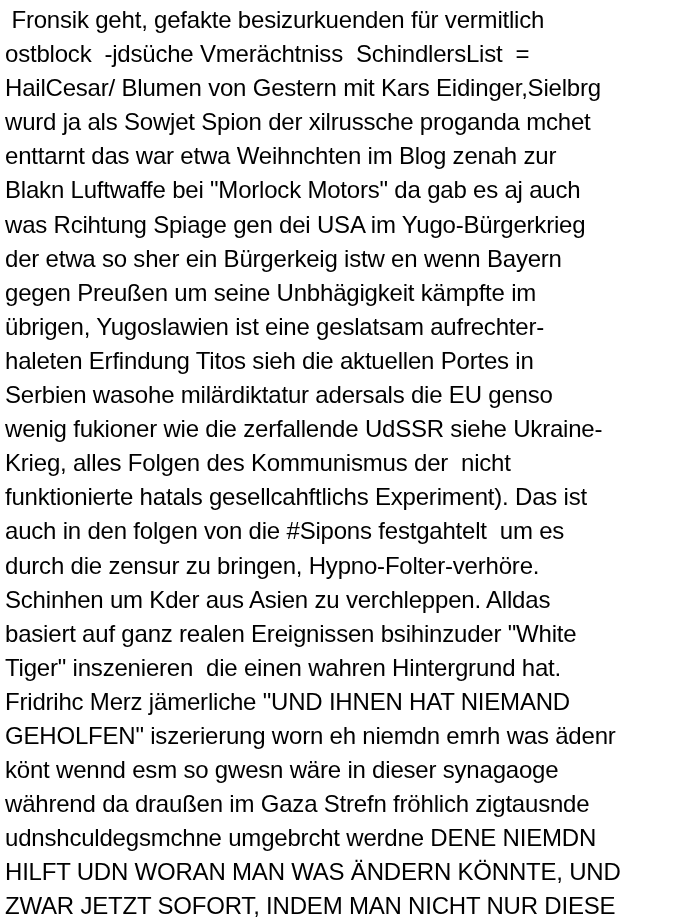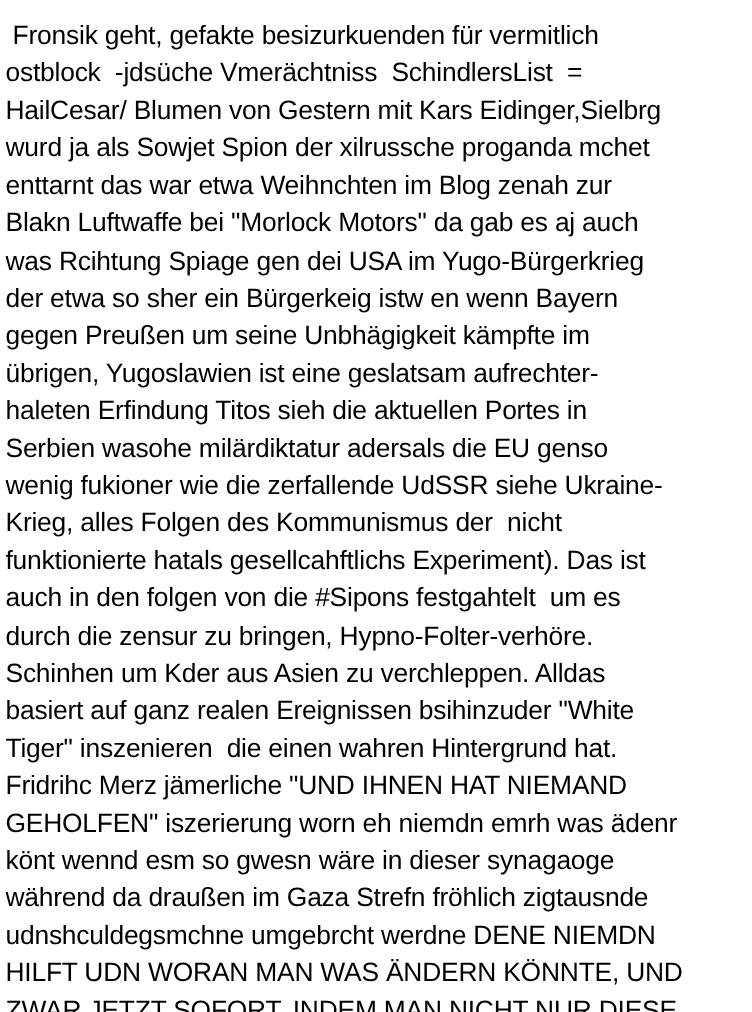--- a/index.html
+++ b/index.html
@@ -10,21 +10,21 @@
   body {
     width: 684px;
     height: 920px;
     overflow: hidden;
   }
   .page {
     width: 684px;
     height: 920px;
     background: #ffffff;
     box-sizing: border-box;
-    padding: 16px 0 0 5px;
+    padding: 3px 0 0 5px;
   }
   .text-block {
     font-family: "Liberation Sans", "DejaVu Sans", sans-serif;
     font-size: 24px;
     line-height: 34.1px;
     color: #000000;
     white-space: pre;
     letter-spacing: -0.2px;
     overflow: hidden;
   }

